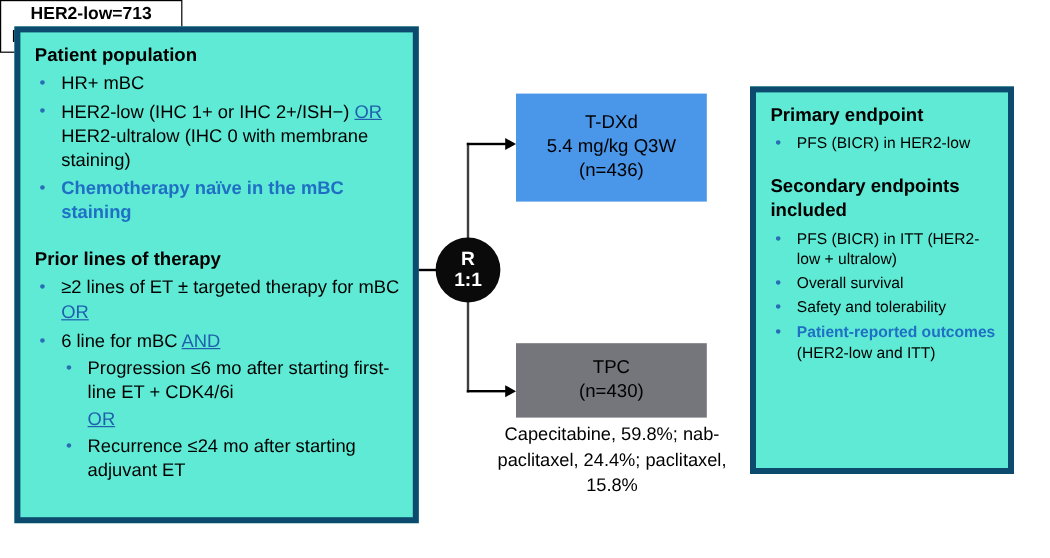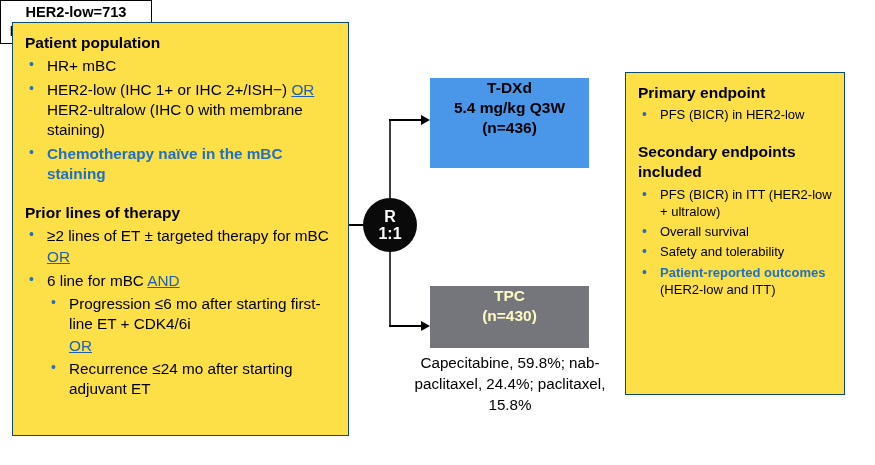--- a/index.html
+++ b/index.html
@@ -10,22 +10,22 @@
   body {
     width: 875px;
     height: 465px;
     position: relative;
     font-family: "Liberation Sans", sans-serif;
     color: #000000;
     overflow: hidden;
   }
   .panel {
     position: absolute;
-    border: 1px solid #0c4a6e;
-    background: #fde047;
+    border: 5px solid #0c4a6e;
+    background: #5eead4;
     box-sizing: border-box;
   }
   
   #eligibility-panel {
     left: 12px;
     top: 22px;
     width: 337px;
     height: 414px;
     padding: 10px 10px 6px 12px;
   }
@@ -129,42 +129,42 @@
   
   #branch-dn-h    { left: 389px; top: 325px; width: 39px; height: 2px; }
   #branch-dn-head { left: 421px; top: 320.5px; }
 
   
   .arm-box {
     position: absolute;
     display: flex;
     flex-direction: column;
     align-items: center;
-    justify-content: flex-start;
+    justify-content: center;
     text-align: center;
-    font-weight: bold;
+    font-weight: normal;
     line-height: 1.3;
     box-sizing: border-box;
   }
   #tdxd-box {
     left: 430px;
     top: 78px;
     width: 159px;
     height: 90px;
     background: #4a96e8;
     color: #000000;
     font-size: 15.5px;
   }
   #tpc-box {
     left: 430px;
     top: 286px;
     width: 159px;
     height: 62px;
     background: #75767b;
-    color: #fef9c3;
+    color: #000000;
     font-size: 15.5px;
   }
   #her2-count-box {
     left: 434px;
     top: 203px;
     width: 152px;
     height: 44px;
     border: 1px solid #000000;
     background: #ffffff;
     display: flex;

